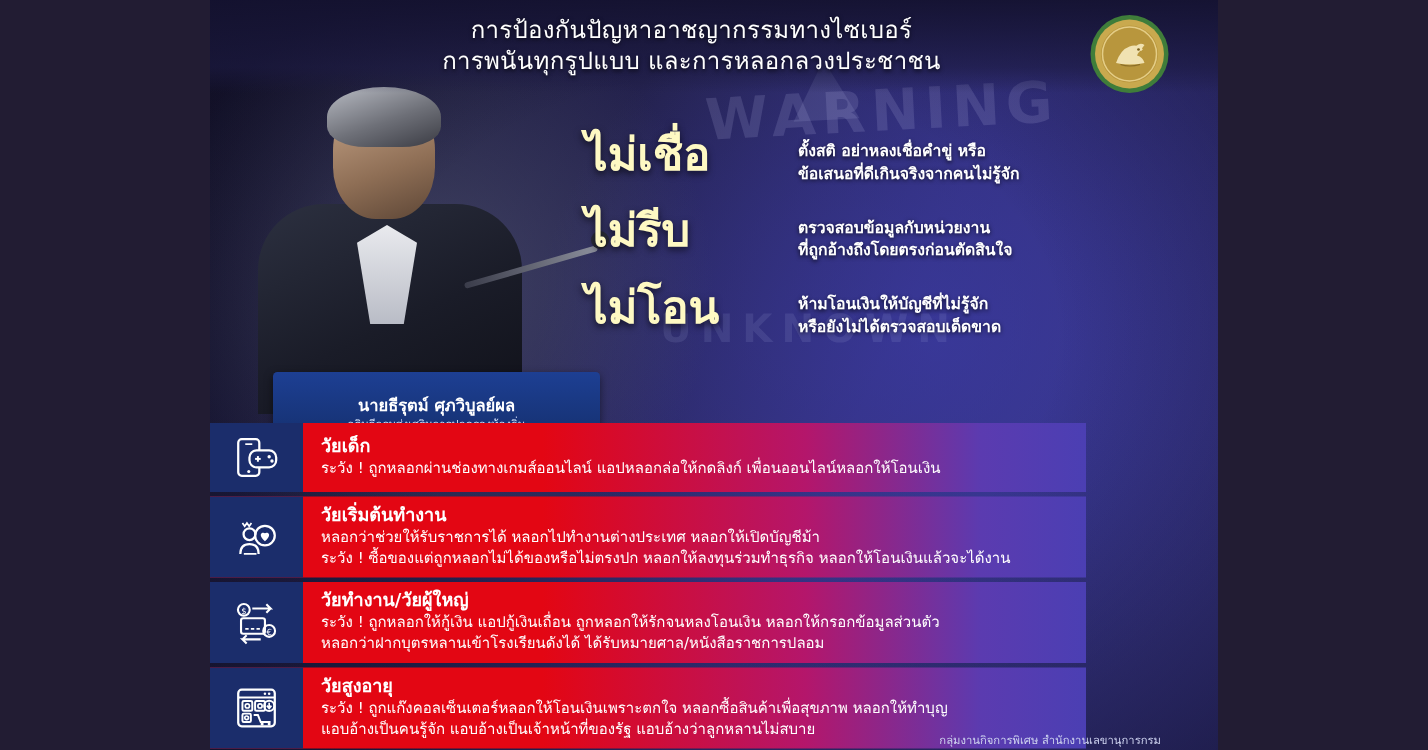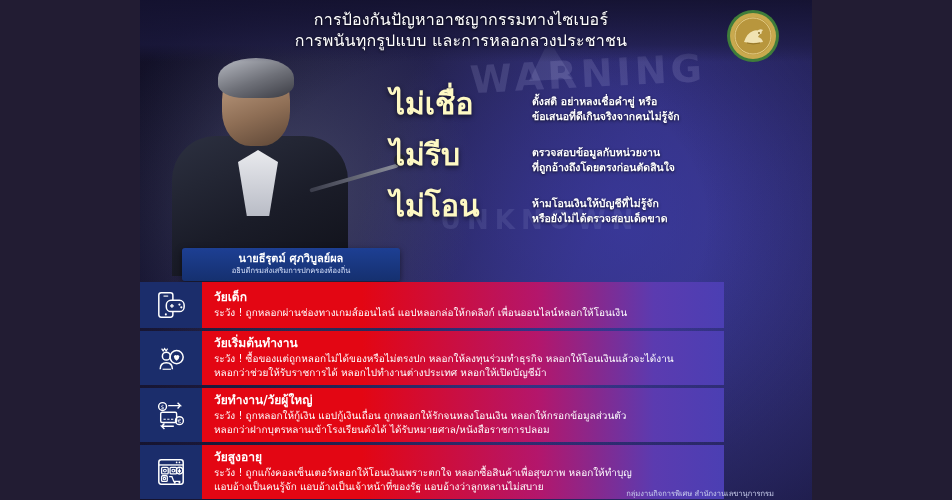--- a/index.html
+++ b/index.html
@@ -200,21 +200,21 @@
     text-shadow: 0 1px 3px rgba(0,0,0,0.7);
   }
   .slogan-desc span { display: block; }
 
   
   .nameplate {
     position: absolute;
     left: 42px;
     top: 248px;
     width: 218px;
-    padding: 4px 10px 5px;
+    padding: 16px 10px 5px;
     background: linear-gradient(180deg, #1d3f93 0%, #15306f 100%);
     border-radius: 3px;
     box-shadow: 0 2px 6px rgba(0,0,0,0.5);
     text-align: center;
   }
   .nameplate-name {
     color: #ffffff;
     font-size: 11px;
     font-weight: bold;
     line-height: 1.2;
@@ -387,22 +387,22 @@
             <circle cx="11" cy="14" r="4.2" fill="none" stroke="#ffffff" stroke-width="1.6"></circle>
             <path d="M4.5 28 q0-7 6.5-7 q6.5 0 6.5 7" fill="none" stroke="#ffffff" stroke-width="1.6"></path>
             <circle cx="22" cy="15" r="7" fill="none" stroke="#ffffff" stroke-width="1.6"></circle>
             <path d="M22 19 q-3-2.5-3-4.6 a1.9 1.9 0 0 1 3-1.1 a1.9 1.9 0 0 1 3 1.1 q0 2.1-3 4.6 z" fill="#ffffff"></path>
             <path d="M7 28 h9" stroke="#ffffff" stroke-width="1.2"></path>
           </svg>
         </div>
         <div class="row-body">
           <div class="row-title">วัยเริ่มต้นทำงาน</div>
           <div class="row-desc">
+            <span>หลอกว่าช่วยให้รับราชการได้ หลอกไปทำงานต่างประเทศ หลอกให้เปิดบัญชีม้า</span>
             <span>ระวัง ! ซื้อของแต่ถูกหลอกไม่ได้ของหรือไม่ตรงปก หลอกให้ลงทุนร่วมทำธุรกิจ หลอกให้โอนเงินแล้วจะได้งาน</span>
-            <span>หลอกว่าช่วยให้รับราชการได้ หลอกไปทำงานต่างประเทศ หลอกให้เปิดบัญชีม้า</span>
           </div>
         </div>
       </div>
 
       <div class="row">
         <div class="row-icon">
           <svg width="30" height="30" viewBox="0 0 32 32">
             <circle cx="7" cy="7" r="4.2" fill="none" stroke="#ffffff" stroke-width="1.5"></circle>
             <text x="7" y="9.6" font-size="6" fill="#ffffff" text-anchor="middle" font-family="DejaVu Sans, sans-serif">$</text>
             <path d="M13 6 h13 l-3-3 M26 6 l-3 3" fill="none" stroke="#ffffff" stroke-width="1.5"></path>

